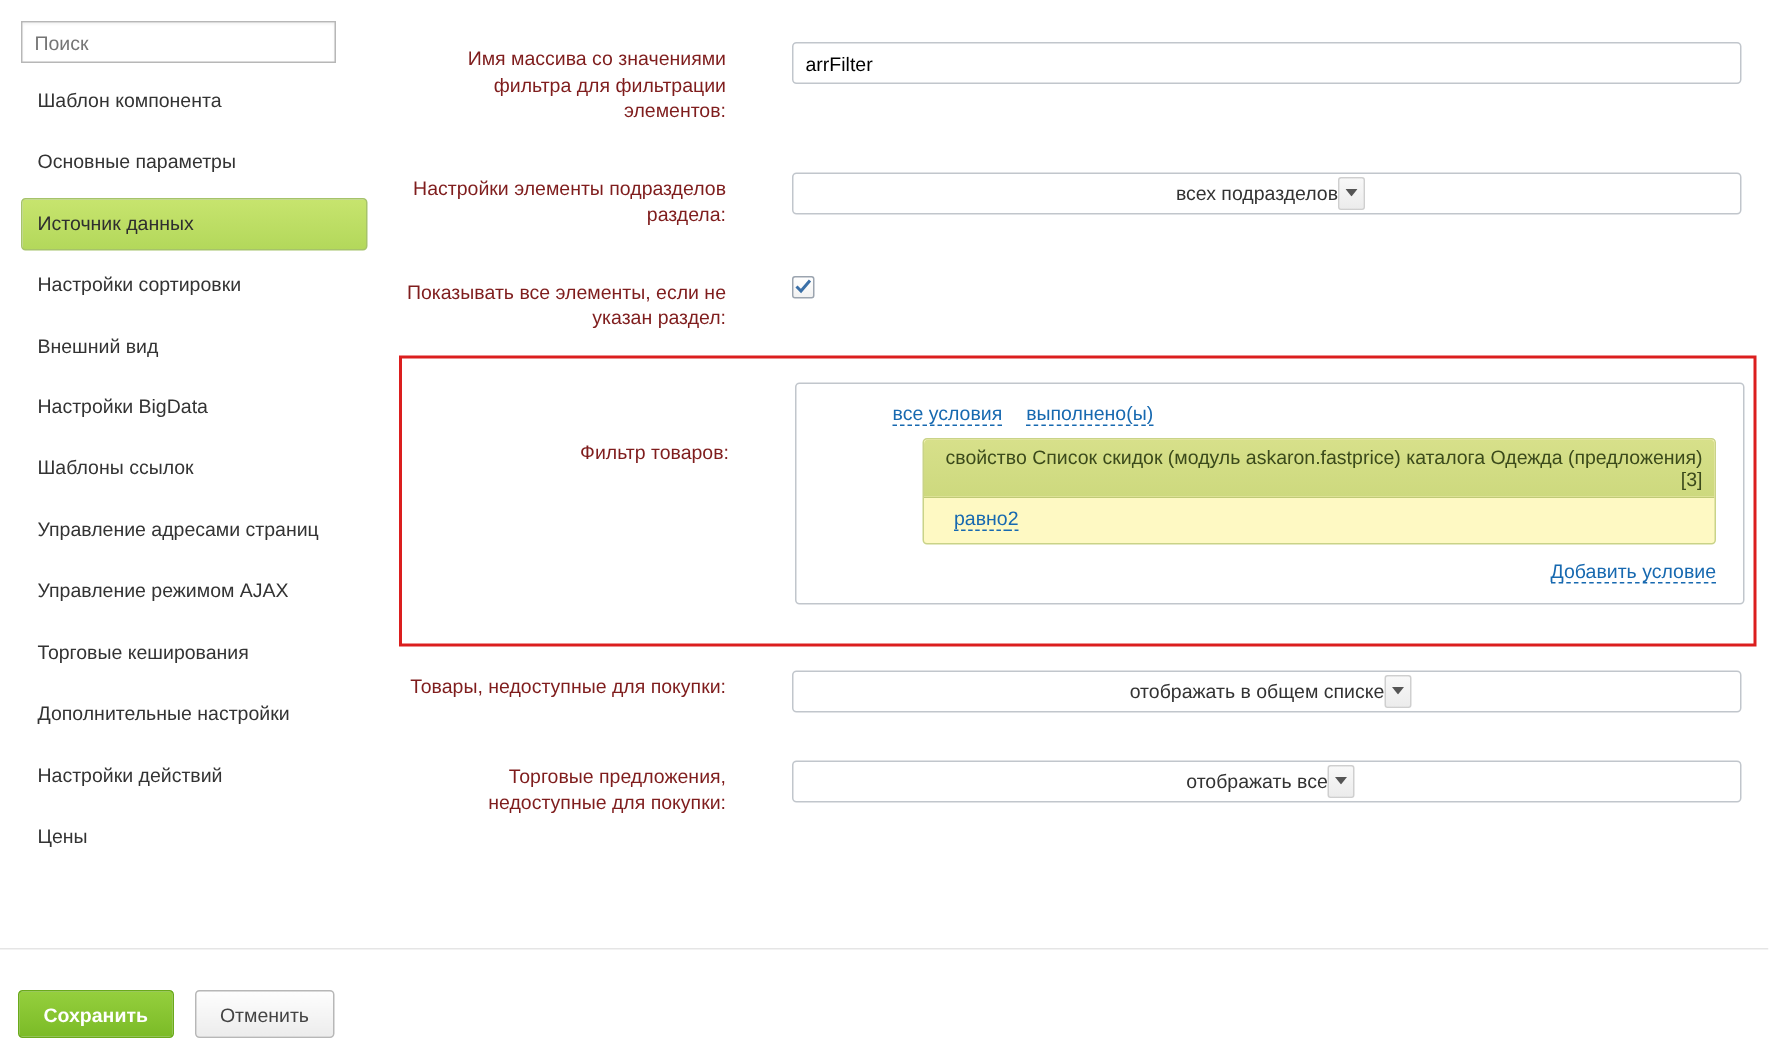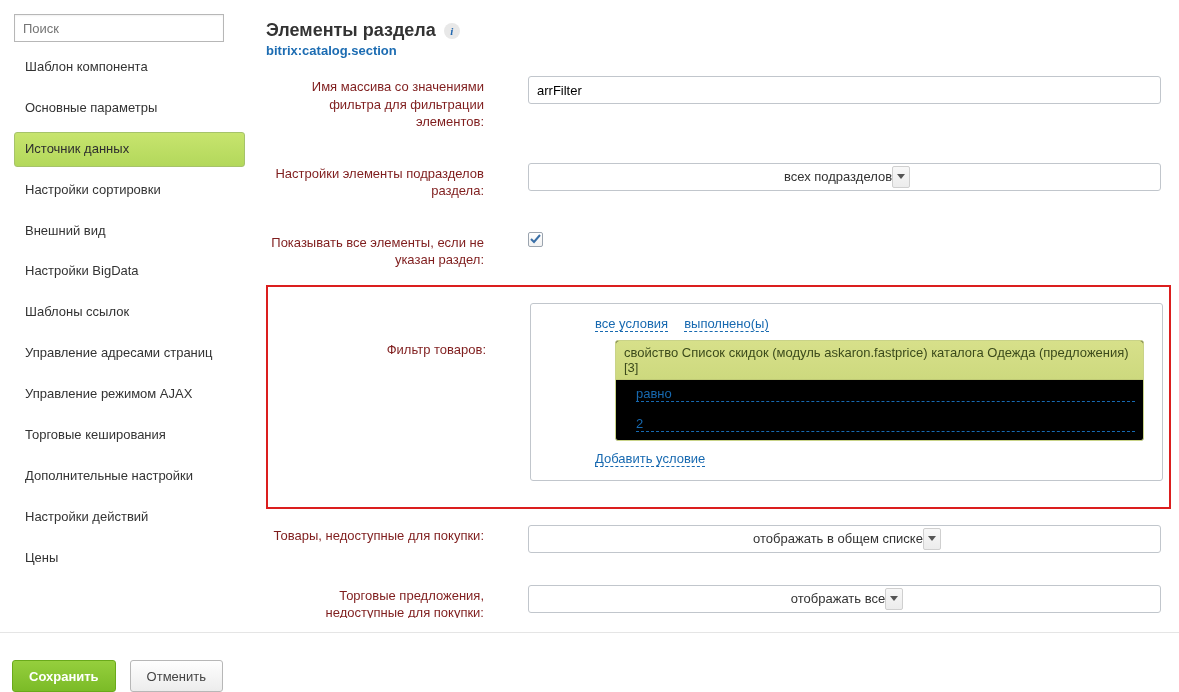--- a/index.html
+++ b/index.html
@@ -188,50 +188,49 @@
   
   .highlight-row {
     border: 2px solid #db1e1e;
     padding: 26px 6px 26px 0;
   }
   .filter-box {
     border: 1px solid #c1c6cc;
     border-radius: 3px;
     background: #fff;
     padding: 12px 18px 14px 64px;
+    text-align: right;
   }
   .pseudo-link {
     color: #1769b0;
     border-bottom: 1px dashed #1769b0;
     cursor: pointer;
     white-space: nowrap;
   }
   .cond-head { display: flex; gap: 16px; margin-bottom: 8px; }
   .cond-block {
     margin-left: 20px;
     border: 1px solid #c9d388;
     border-radius: 3px;
-    background: #000000;
+    background: #fef9c3;
     padding: 0 0 8px 0;
     margin-bottom: 10px;
   }
   .cond-label {
     display: block;
     background: linear-gradient(#d7e08a,#cdd97e);
     border-bottom: 1px solid #c0ca76;
     padding: 4px 8px;
     border-radius: 3px 3px 0 0;
     color: #3b4a1b;
   }
   .cond-detail {
     display: flex;
-    gap: 14px;
     padding: 6px 8px 0 20px;
     color: #444;
-    flex-direction: column;
   }
   
   .footer {
     border-top: 1px solid #e5e5e5;
     height: 60px;
     display: flex;
     align-items: flex-end;
     gap: 14px;
     padding: 0 12px;
     background: #fff;
@@ -274,27 +273,20 @@
         <div class="sidebar-item"><span>Управление адресами страниц</span></div>
         <div class="sidebar-item"><span>Управление режимом AJAX</span></div>
         <div class="sidebar-item"><span>Торговые кеширования</span></div>
         <div class="sidebar-item"><span>Дополнительные настройки</span></div>
         <div class="sidebar-item"><span>Настройки действий</span></div>
         <div class="sidebar-item"><span>Цены</span></div>
       </div>
     </div>
 
     <div class="content">
-      <div class="content-header">
-        <div class="content-title">
-          <span>Элементы раздела</span>
-          <span class="info-badge">i</span>
-        </div>
-        <div class="content-subtitle">bitrix:catalog.section</div>
-      </div>
 
       <div class="content-inner">
         <div class="content-scroll">
 
           <div class="form-row">
             <div class="form-label">Имя массива со значениями фильтра для фильтрации элементов:</div>
             <div class="form-control">
               <input class="text-input" value="arrFilter" style="">
             </div>
           </div>

